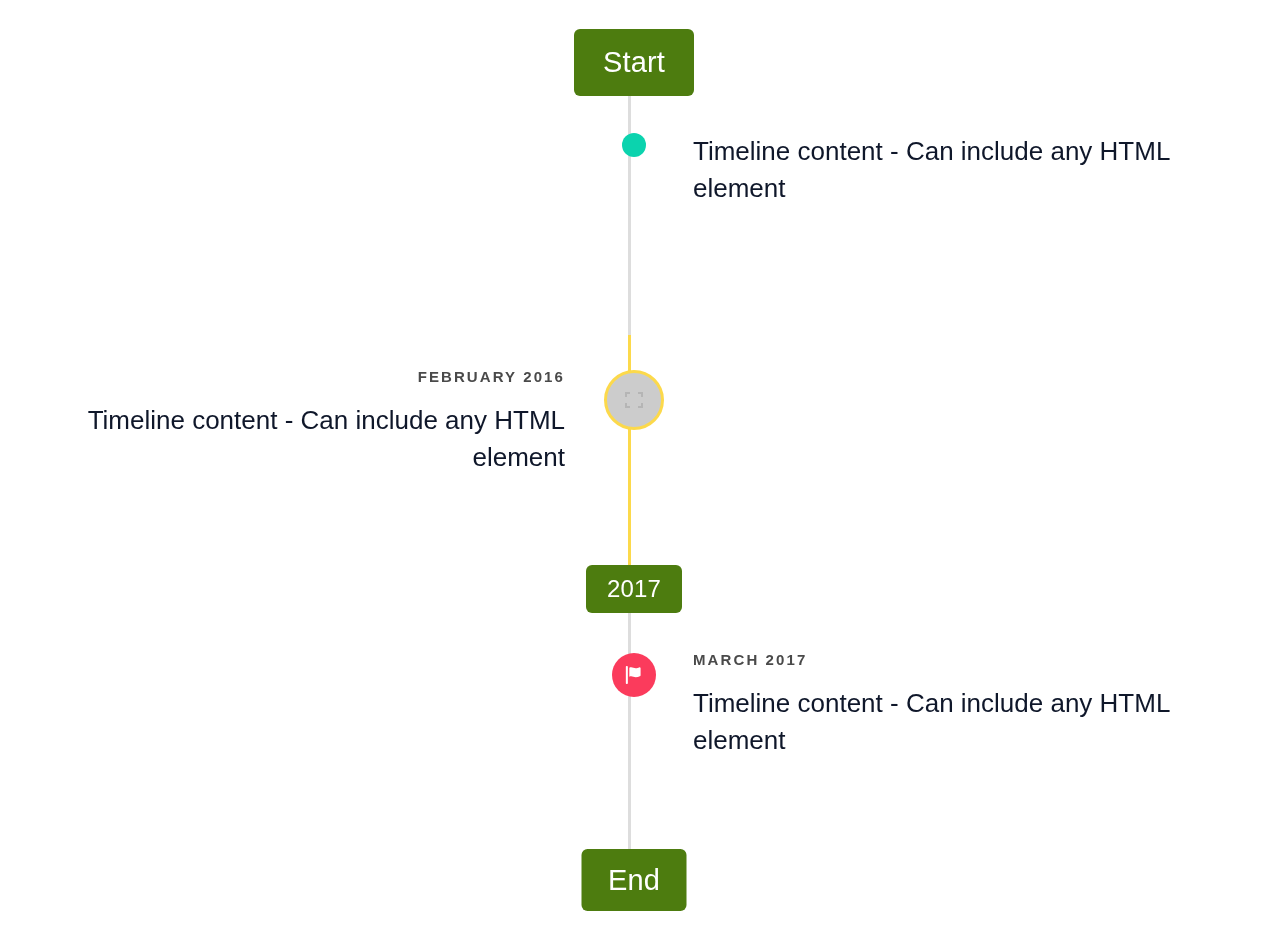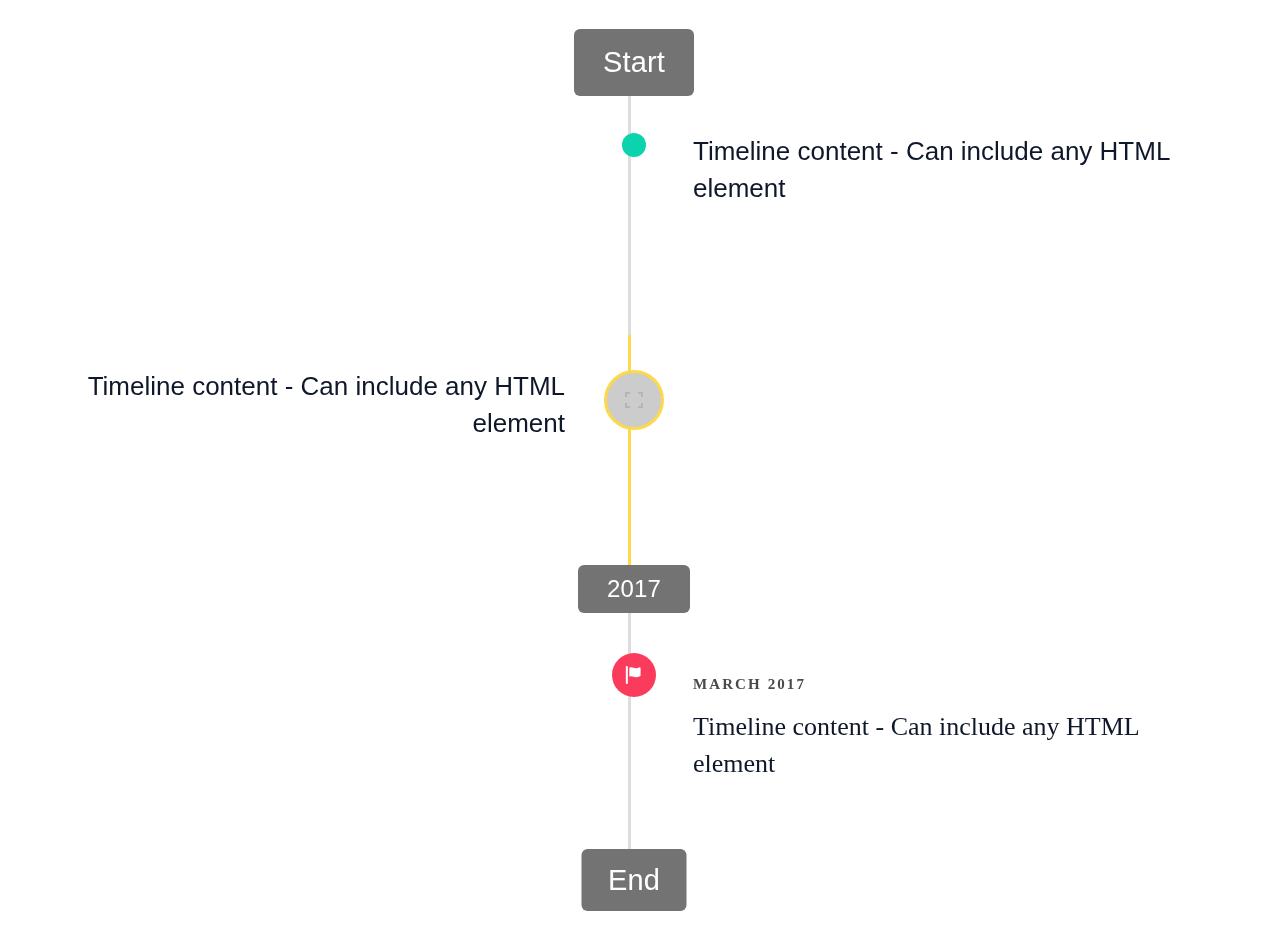--- a/index.html
+++ b/index.html
@@ -34,40 +34,40 @@
   }
   .rail.is-yellow {
     background: #fcd94b;
   }
 
   
   .badge {
     position: absolute;
     left: 50%;
     transform: translateX(-50%);
-    background: #737373;
+    background: #4d7c0f;
     color: #ffffff;
     border-radius: 6px;
     display: flex;
     align-items: center;
     justify-content: center;
     font-weight: 400;
     letter-spacing: .2px;
     white-space: nowrap;
     z-index: 6;
   }
   .badge--start {
     top: 29px;
     width: 120px;
     height: 67px;
     font-size: 29px;
   }
   .badge--mid {
     top: 565px;
-    width: 112px;
+    width: 96px;
     height: 48px;
     font-size: 24px;
   }
   .badge--end {
     top: 849px;
     width: 105px;
     height: 62px;
     font-size: 29px;
   }
 
@@ -162,35 +162,36 @@
     <div class="entry-body">Timeline content - Can include any HTML element</div>
   </div>
 
   <div class="marker marker--image" style="top:400px;">
     <svg class="broken-image-glyph" viewBox="0 0 20 18" xmlns="http://www.w3.org/2000/svg">
       <path d="M1 1h5v2H3v3H1V1zm13 0h5v5h-2V3h-3V1zM1 12h2v3h3v2H1v-5zm16 0h2v5h-5v-2h3v-3z" fill="#666666"></path>
     </svg>
   </div>
 
   <div class="entry entry--left" style="top:368px;">
+    <div class="entry-label">FEBRUARY 2016</div>
     <div class="entry-body">Timeline content - Can include any HTML element</div>
   </div>
 
   <div class="badge badge--mid">
     <span>2017</span>
   </div>
 
   <div class="marker marker--flag" style="top:675px;">
     <svg class="flag-glyph" viewBox="0 0 24 24" xmlns="http://www.w3.org/2000/svg">
       <path d="M4.2 2.2c.62 0 1.1.5 1.1 1.1v17.4c0 .6-.48 1.1-1.1 1.1s-1.1-.5-1.1-1.1V3.3c0-.6.48-1.1 1.1-1.1z" fill="#ffffff"></path>
       <path d="M6.9 4.1c2.6-1.3 4.6.5 7 .5 1.5 0 2.6-.5 3.7-.9.9-.3 1.6.1 1.6.9v7.6c0 .6-.3 1-.9 1.2-1.3.5-2.7 1-4.4 1-2.4 0-4.4-1.8-7-.5V4.1z" fill="#ffffff"></path>
     </svg>
   </div>
 
-  <div class="entry entry--right" style="top:675px;font-family:Liberation Serif, serif;">
+  <div class="entry entry--right" style="top:651px;">
     <div class="entry-label">MARCH 2017</div>
     <div class="entry-body">Timeline content - Can include any HTML element</div>
   </div>
 
   <div class="badge badge--end">
     <span>End</span>
   </div>
 
 </div>
 

